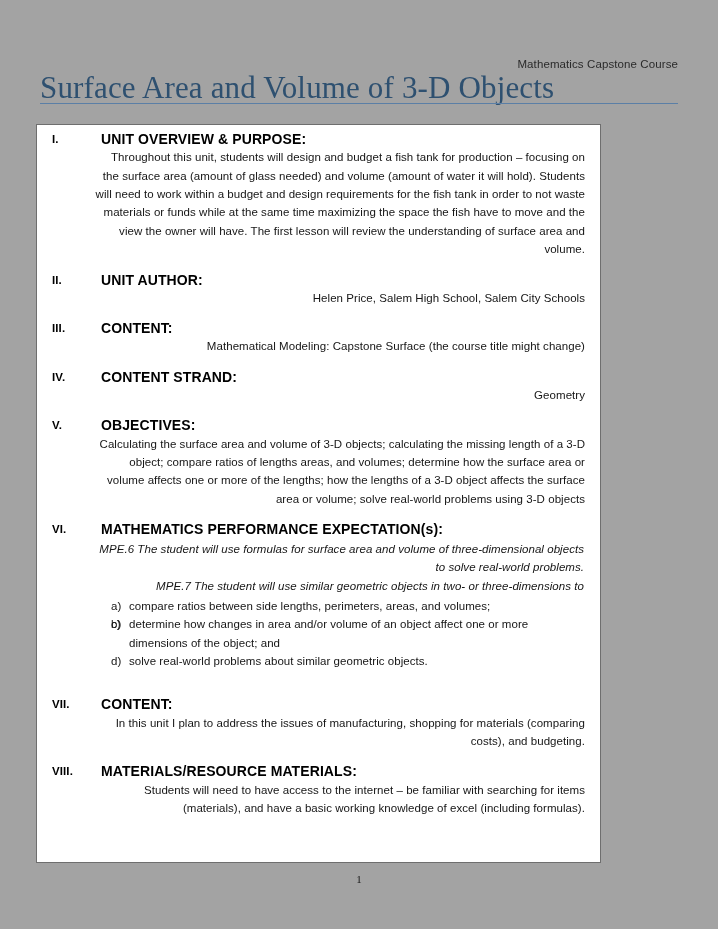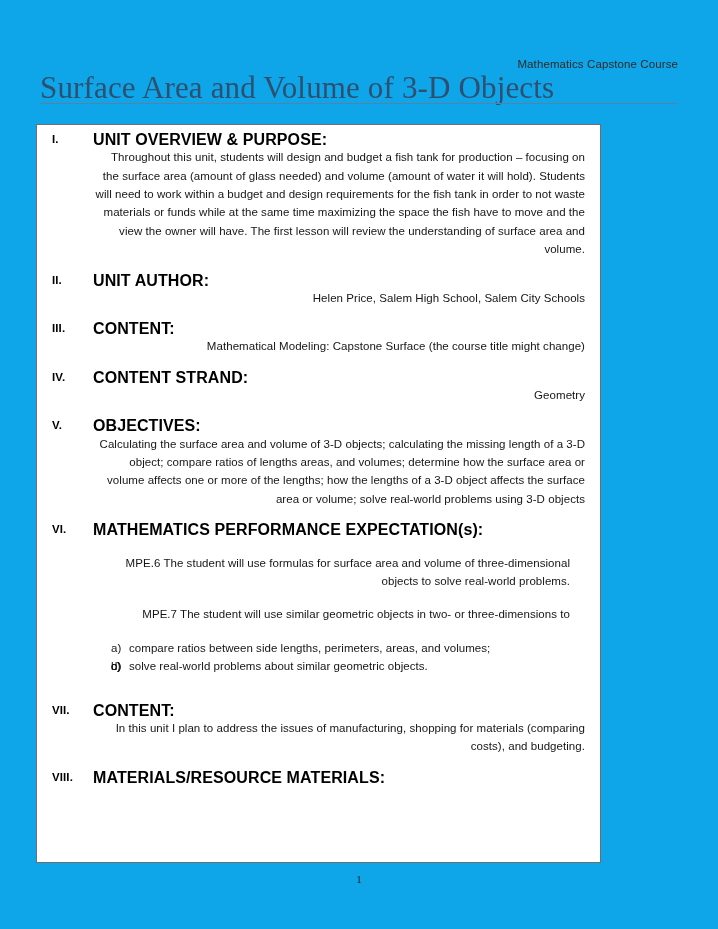--- a/index.html
+++ b/index.html
@@ -14,21 +14,21 @@
     font-family: "Liberation Sans", sans-serif;
     color: #000000;
     overflow: hidden;
   }
 
   .page {
     position: absolute;
     top: 0; left: 0;
     width: 718px;
     height: 929px;
-    background: #0ea5e9;
+    background: #a3a3a3;
   }
 
   
   .doc-header {
     position: absolute;
     top: 57px;
     left: 40px;
     width: 638px;
     text-align: right;
     font-family: "Liberation Sans", sans-serif;
@@ -103,37 +103,39 @@
     width: 40px;
     font-size: 11.5px;
     line-height: 17.2px;
     font-weight: bold;
     color: #000;
     text-align: left;
     letter-spacing: 0.1px;
   }
 
   .sec-heading {
-    font-size: 16px;
+    font-size: 14px;
     line-height: 17.2px;
     font-weight: bold;
     color: #000;
     letter-spacing: 0.1px;
+    margin-left: 8px;
   }
 
   .sec-body {
     font-size: 11.5px;
     line-height: 18.4px;
     color: #151515;
     letter-spacing: 0.05px;
     max-width: 492px;
     text-align: right;
   }
   .sec-body p {
-    margin: 15px;
+    margin: 1px;
+    font-style: italic;
   }
 
   
   .sub-list {
     margin: 0;
     padding: 0;
     list-style: none;
     max-width: 476px;
   }
   .sub-item {
@@ -220,37 +222,39 @@
         <ul class="sub-list">
           <li class="sub-item">
             <span class="sub-marker">a)</span>
             <span>compare ratios between side lengths, perimeters, areas, and volumes;</span>
           </li>
           <li class="sub-item">
             <span class="sub-marker">b)</span>
           </li>
           <li class="sub-item">
             <span class="sub-marker">c)</span>
+            <span>determine how changes in area and/or volume of an object affect one or more dimensions of the object; and</span>
           </li>
           <li class="sub-item">
             <span class="sub-marker">d)</span>
             <span>solve real-world problems about similar geometric objects.</span>
           </li>
         </ul>
       </div>
 
       <div class="section">
         <div class="sec-num">VII.</div>
         <div class="sec-heading">CONTENT:</div>
         <div class="sec-body">In this unit I plan to address the issues of manufacturing, shopping for materials (comparing costs), and budgeting.</div>
       </div>
 
       <div class="section">
         <div class="sec-num">VIII.</div>
         <div class="sec-heading">MATERIALS/RESOURCE MATERIALS:</div>
+        <div class="sec-body">Students will need to have access to the internet – be familiar with searching for items (materials), and have a basic working knowledge of excel (including formulas).</div>
       </div>
 
     </div>
   </div>
 
   <div class="page-number">1</div>
 
 </div>
 
 </body></html>

